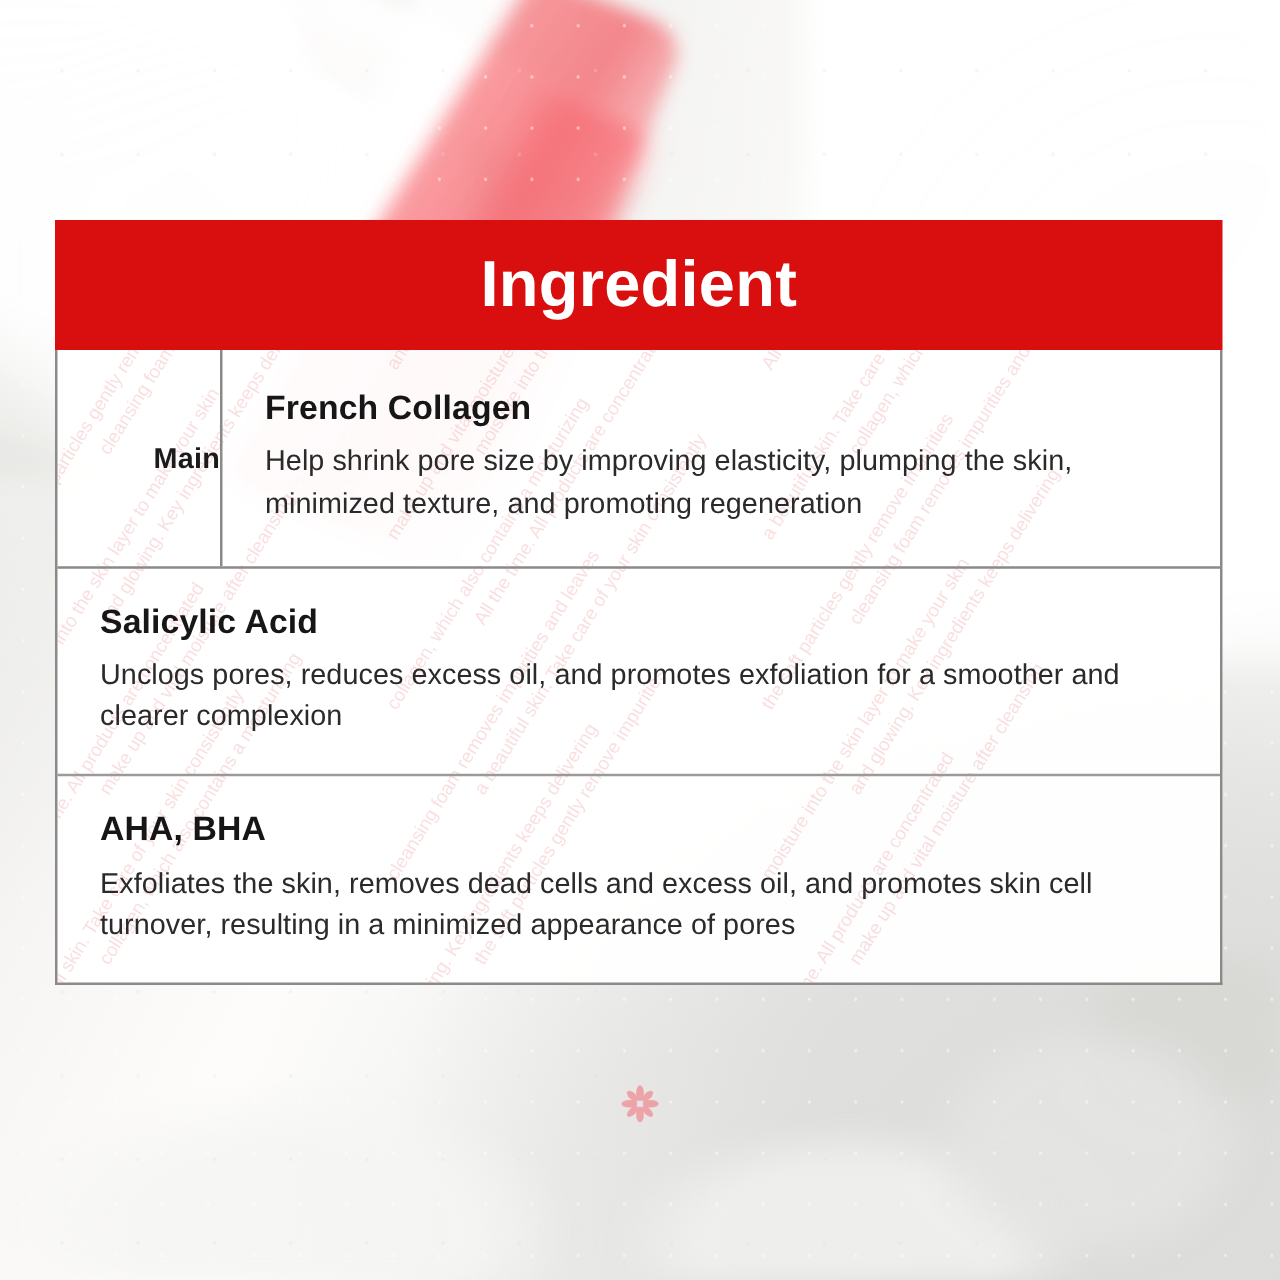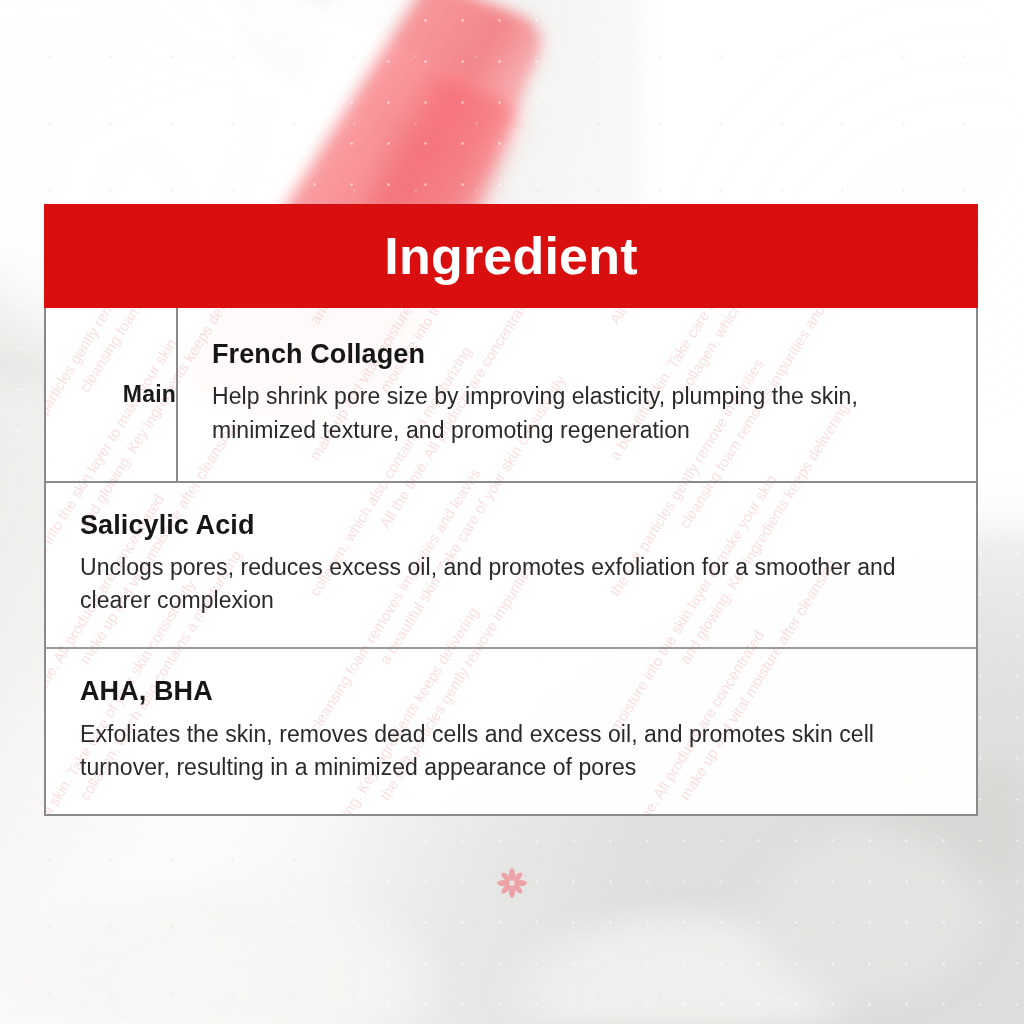--- a/index.html
+++ b/index.html
@@ -137,21 +137,20 @@
     opacity: 0.72;
   }
 
   
   #ingredient-table {
     position: absolute;
     left: 44px;
     top: 176px;
     width: 934px;
     background: rgba(255,255,255,0.80);
-    margin-top: 28px;
   }
 
   #table-header {
     height: 104px;
     display: flex;
     align-items: center;
     justify-content: center;
   }
 
   #table-title {

